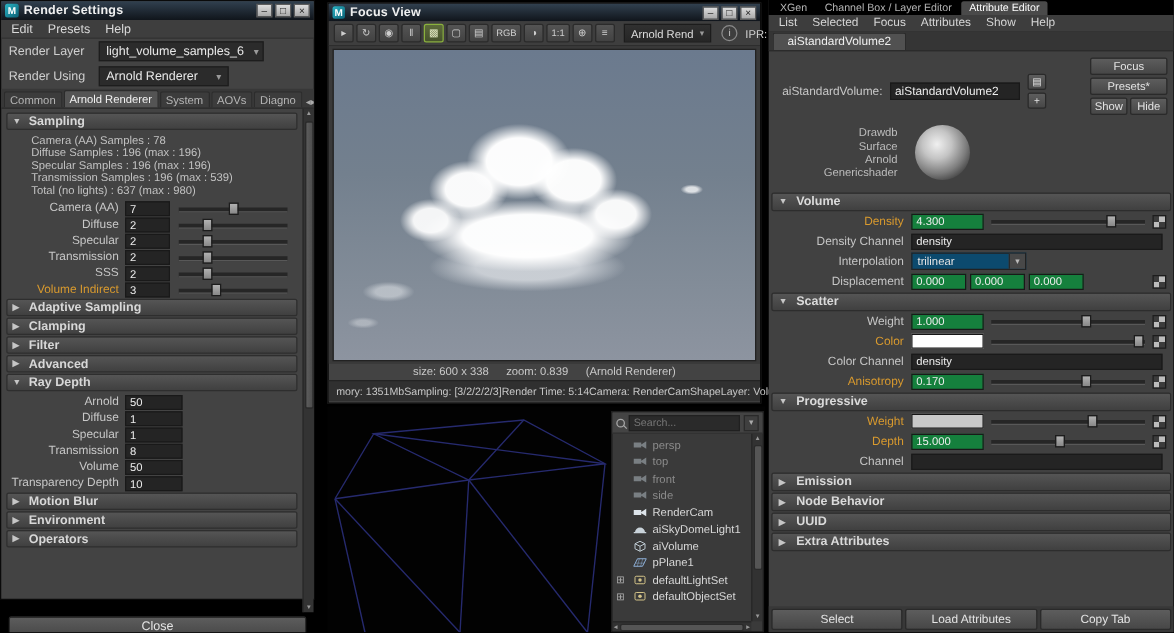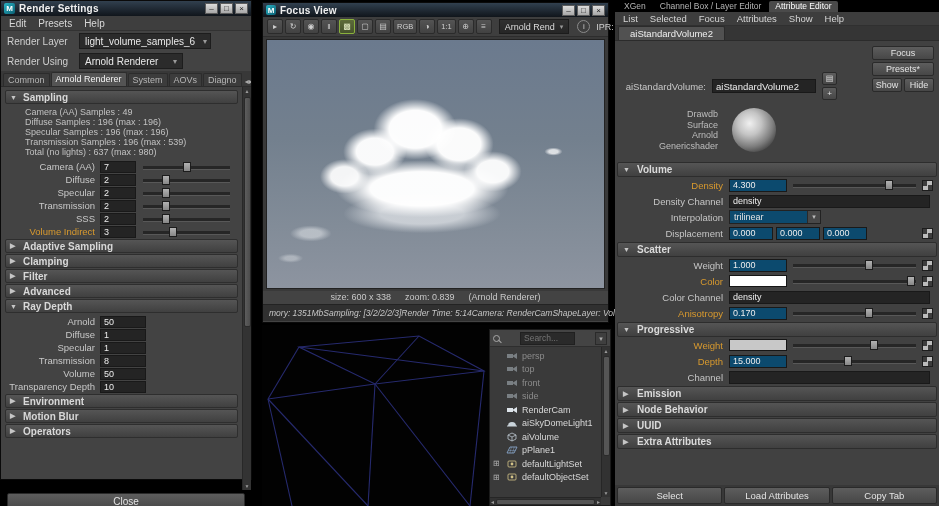--- a/index.html
+++ b/index.html
@@ -97,28 +97,28 @@
       radial-gradient(ellipse 40px 28px at 67% 53%, rgba(255,255,255,.95) 40%, rgba(255,255,255,0) 72%),
       radial-gradient(ellipse 34px 24px at 23% 55%, rgba(255,255,255,.92) 40%, rgba(255,255,255,0) 72%),
       radial-gradient(ellipse 115px 38px at 46% 60%, rgba(255,255,255,.98) 45%, rgba(255,255,255,0) 75%),
       radial-gradient(ellipse 105px 26px at 46% 70%, rgba(213,217,222,.85) 40%, rgba(213,217,222,0) 75%),
       radial-gradient(ellipse 26px 10px at 13% 78%, rgba(235,238,241,.5) 40%, rgba(235,238,241,0) 80%),
       radial-gradient(ellipse 9px 4px at 85% 45%, rgba(255,255,255,.75) 50%, rgba(255,255,255,0) 100%),
       radial-gradient(ellipse 14px 5px at 7% 88%, rgba(230,233,236,.4) 40%, rgba(230,233,236,0) 90%),
       linear-gradient(180deg,#6b7a8e 0%,#73808e 40%,#828c98 75%,#8d94a0 100%); }
   .rv-sizeline { height:13px; display:flex; justify-content:center; gap:14px; font-size:9px; color:#c9c9c9; line-height:13px; }
   .rv-status { display:flex; height:17px; align-items:center; justify-content:space-between;
-    background:#303030; border-top:1px solid #232323; font-size:8.5px; color:#c6c6c6; padding:0 6px; white-space:nowrap;font-style:italic; }
+    background:#303030; border-top:1px solid #232323; font-size:8.5px; color:#c6c6c6; padding:0 6px; white-space:nowrap; }
 
   
   #vp { position:absolute; left:262px; top:325px; width:350px; height:181px; background:#020202; }
 
   
   #ol { position:absolute; left:489px; top:329px; width:122px; height:177px; background:#3a3a3a; border:1px solid #1b1b1b; }
-  .ol-search { display:flex; align-items:center; height:17px; background:#444; padding:2px 3px; gap:20px;
+  .ol-search { display:flex; align-items:center; height:17px; background:#444; padding:2px 3px; gap:3px;
     border-bottom:1px solid #2e2e2e; }
   .mag { width:7px; height:7px; border:1px solid #a8a8a8; border-radius:50%; position:relative; flex:0 0 auto; }
   .mag::after { content:""; position:absolute; width:4px; height:1px; background:#a8a8a8;
     transform:rotate(45deg); right:-3px; bottom:-1px; }
   .ol-search input { flex:1; min-width:0; height:13px; background:#2a2a2a; border:1px solid #202020; color:#bbb;
     font-size:8.5px; padding:0 3px; font-family:inherit; }
   .ol-dd { width:12px; height:13px; background:#3f3f3f; border:1px solid #2a2a2a; color:#aaa;
     font-size:7px; text-align:center; line-height:12px; flex:0 0 auto; }
   .ol-list { position:relative; height:calc(100% - 17px); overflow:hidden; padding:2px 9px 0 0; }
   .ol-item { display:flex; align-items:center; gap:4px; height:13.5px; padding-left:16px;
@@ -140,41 +140,41 @@
   .ae-paneltabs { display:flex; align-items:center; height:12px; background:#000; font-size:8.5px; color:#b5b5b5; gap:2px; padding:0 3px; }
   .ae-paneltab { padding:0 6px; height:11px; line-height:11px; white-space:nowrap; }
   .ae-paneltab.active { background:#4a4a4a; color:#fff; border-radius:2px 2px 0 0; }
   .ae-menubar { display:flex; height:14px; background:#3d3d3d; border-bottom:1px solid #303030;
     font-size:9.5px; color:#d6d6d6; align-items:center; padding:0 2px; }
   .ae-menubar span { padding:0 6px; }
   .ae-nodetabs { display:flex; align-items:flex-end; height:15px; background:#353535; border-bottom:1px solid #2b2b2b; padding:0 3px; }
   .ae-nodetab { background:#515151; color:#f0f0f0; border:1px solid #2b2b2b; border-bottom:none;
     border-radius:2px 2px 0 0; padding:1px 11px; font-size:9.5px; }
   .ae-head { display:flex; align-items:flex-start; padding:5px 5px 2px 2px; }
-  .ae-nameblock { display:flex; align-items:center; gap:3px; margin-top:26px; }
+  .ae-nameblock { display:flex; align-items:center; gap:3px; margin-top:13px; }
   .ae-namelabel { width:92px; text-align:right; font-size:9.5px; color:#c8c8c8; padding-right:3px; }
   input.ae-namefield { width:104px; height:14px; background:#242424; border:1px solid #191919; color:#ededed;
     font-size:9.5px; padding:0 3px; font-family:inherit; }
   .ae-minibtns { display:flex; flex-direction:column; gap:2px; margin-left:3px; }
   .mini { width:15px; height:13px; font-size:8px; }
   .ae-btncol { margin-left:auto; display:flex; flex-direction:column; gap:2px; align-items:flex-end; }
   .ae-btncol .btn { width:62px; height:14px; font-size:9px; }
   .showhide { display:flex; gap:2px; }
   .showhide .btn { width:30px; }
   .ae-preview { display:flex; align-items:center; gap:14px; padding:6px 0 9px 44px; }
   .drawdb { text-align:right; font-size:9px; line-height:10.5px; color:#bdbdbd; }
   .pball { width:44px; height:44px; border-radius:50%;
     background:radial-gradient(circle at 40% 35%, #f0f0f0, #c4c4c4 30%, #7d7d7d 60%, #343434 85%, #141414 100%); }
   .ae-frame { margin:1px 2px; }
   .ae-frame-h { display:flex; align-items:center; gap:6px; height:15px;
     background:linear-gradient(#555,#404040); border:1px solid #2d2d2d; border-radius:2px;
     padding:0 5px; font-size:10px; font-weight:bold; color:#dadada; }
   .ae-row { display:flex; align-items:center; height:16px; font-size:9.5px; padding:0 4px 0 0; }
   .ae-label { width:112px; text-align:right; padding-right:6px; color:#c6c6c6; white-space:nowrap; }
-  input.ae-field { width:58px; height:13px; background:#0c4a6e; border:1px solid #191919; color:#ededed;
+  input.ae-field { width:58px; height:13px; background:#15803d; border:1px solid #191919; color:#ededed;
     font-size:9px; padding:0 3px; font-family:inherit; }
   input.ae-field.small { width:44px; margin-right:3px; }
   input.ae-textfield { flex:1; height:13px; background:#242424; border:1px solid #191919; color:#ededed;
     font-size:9px; padding:0 3px; font-family:inherit; margin-right:3px; }
   .ae-slider { position:relative; flex:1; height:13px; margin:0 6px 0 6px; }
   .ae-slider::before { content:""; position:absolute; left:0; right:0; top:5px; height:3px;
     background:#262626; border-bottom:1px solid #585858; }
   .checker { width:11px; height:11px; flex:0 0 auto; border:1px solid #1d1d1d;
     background:conic-gradient(#bcbcbc 0 25%, #3c3c3c 0 50%, #bcbcbc 0 75%, #3c3c3c 0); }
   .ae-dd { display:flex; align-items:center; width:92px; height:14px; background:#0c4a6e; border:1px solid #222;
@@ -232,21 +232,21 @@
     </div>
 
     <div class="rs-content">
 
       <div class="frame">
         <div class="frame-h">
           <span class="tri">▼</span>
           <span>Sampling</span>
         </div>
         <div class="sampling-info">
-          <div>Camera (AA) Samples : 49</div>
+          <div>Camera (AA) Samples : 78</div>
           <div>Diffuse Samples : 196 (max : 196)</div>
           <div>Specular Samples : 196 (max : 196)</div>
           <div>Transmission Samples : 196 (max : 539)</div>
           <div>Total (no lights) : 637 (max : 980)</div>
         </div>
         <div class="row">
           <span class="rlabel">Camera (AA)</span>
           <input class="nfield" value="7" style="">
           <span class="slider">
               <span class="handle" style="left:50%"></span>
@@ -341,27 +341,27 @@
         </div>
         <div class="row">
           <span class="rlabel">Transparency Depth</span>
           <input class="nfield wide" value="10" style="">
         </div>
       </div>
 
       <div class="frame">
           <div class="frame-h">
         <span class="tri">▶</span>
-        <span>Environment</span>
+        <span>Motion Blur</span>
           </div>
         </div>
       <div class="frame">
           <div class="frame-h">
         <span class="tri">▶</span>
-        <span>Motion Blur</span>
+        <span>Environment</span>
           </div>
         </div>
       <div class="frame">
           <div class="frame-h">
         <span class="tri">▶</span>
         <span>Operators</span>
           </div>
         </div>
 
       <div class="vscroll">

